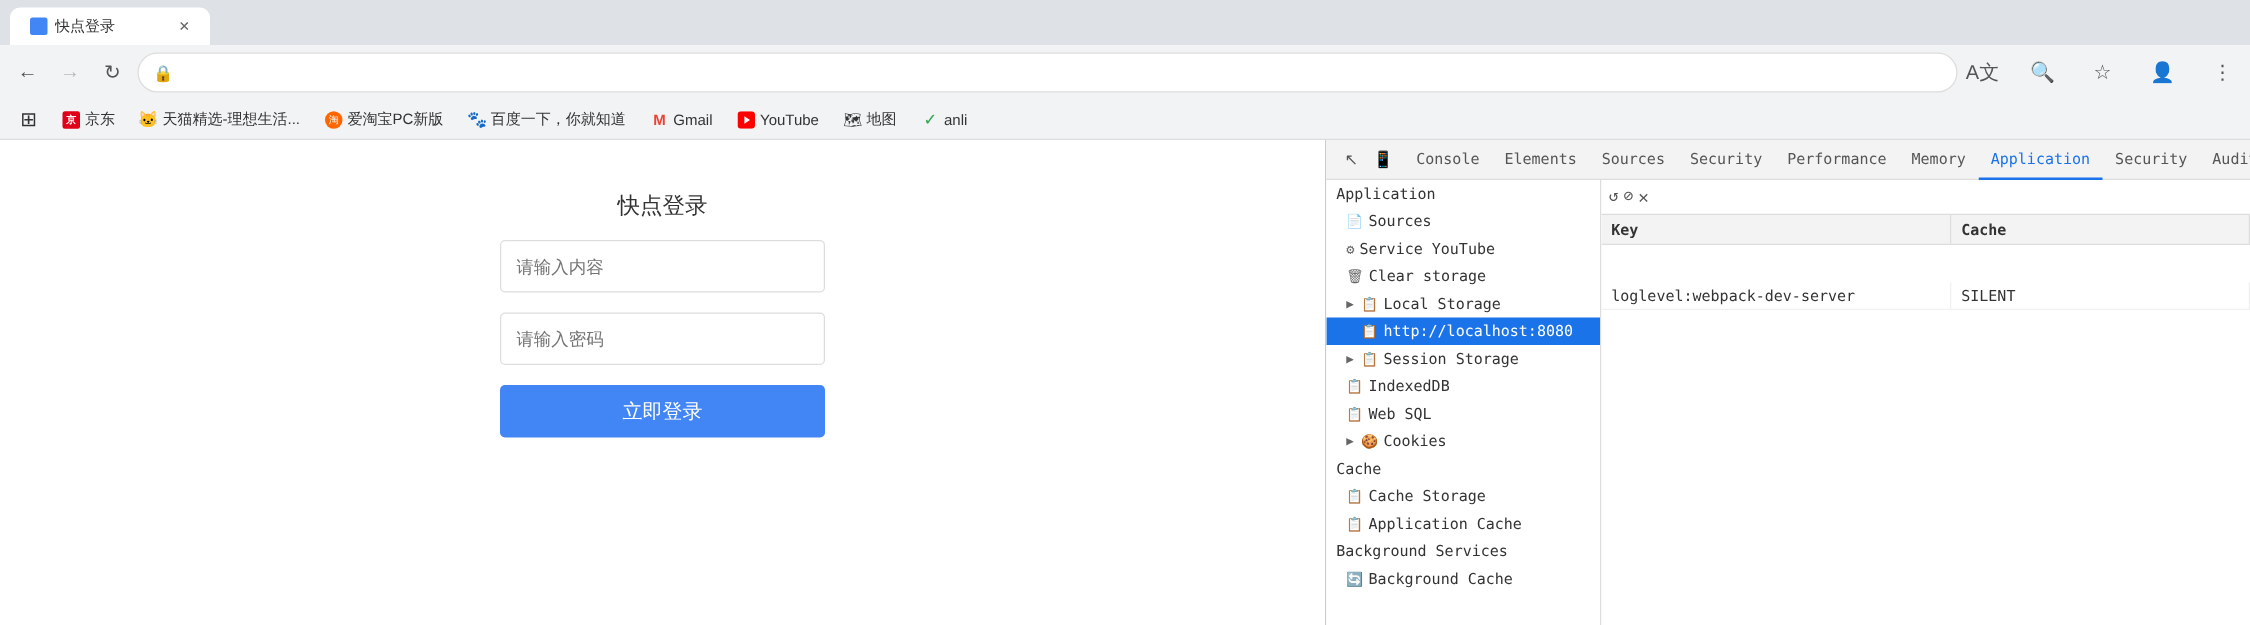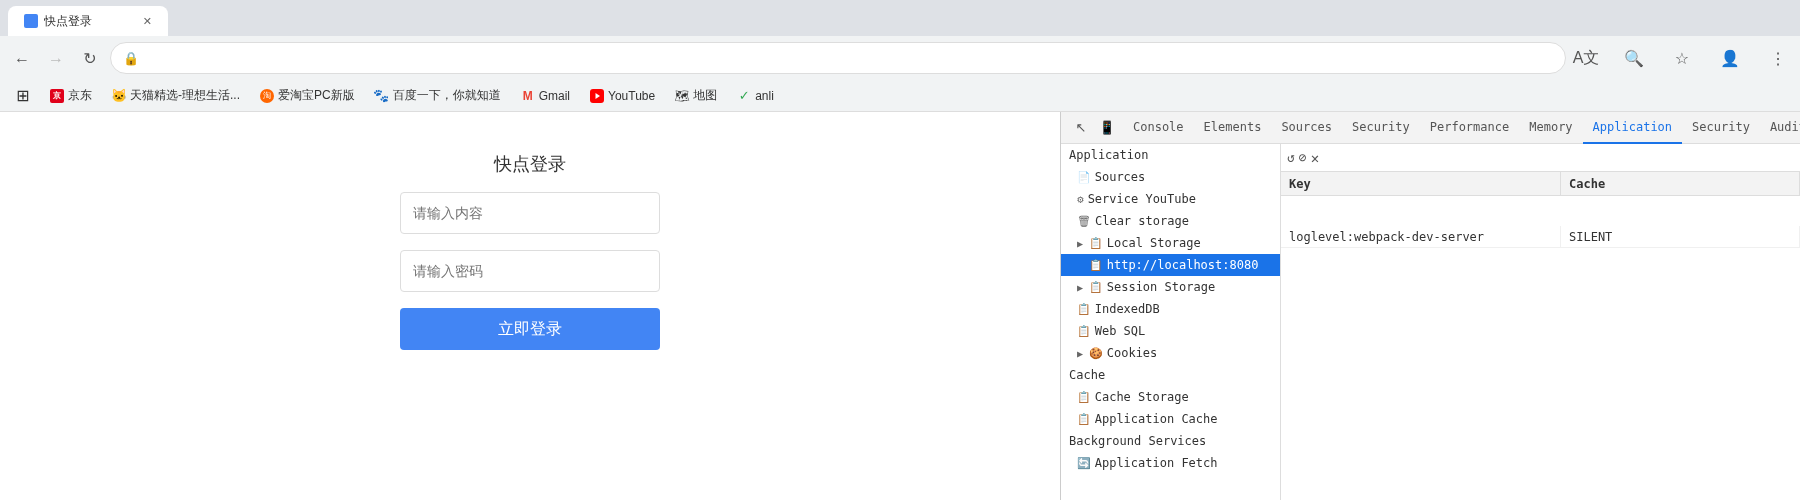--- a/index.html
+++ b/index.html
@@ -501,21 +501,21 @@
             <span class="dt-item-label">Cache Storage</span>
           </div>
           <div class="dt-tree-item">
             <span class="dt-item-icon">📋</span>
             <span class="dt-item-label">Application Cache</span>
           </div>
 
           <div class="dt-section-header">Background Services</div>
           <div class="dt-tree-item">
             <span class="dt-item-icon">🔄</span>
-            <span class="dt-item-label">Application Fetch</span>
+            <span class="dt-item-label">Background Cache</span>
           </div>
         </div>
 
         <div class="devtools-main">
 
           <div class="filter-bar">
             <span class="filter-icon">↺</span>
             <span class="filter-clear">⊘</span>
             <span class="filter-close">✕</span>
           </div>

